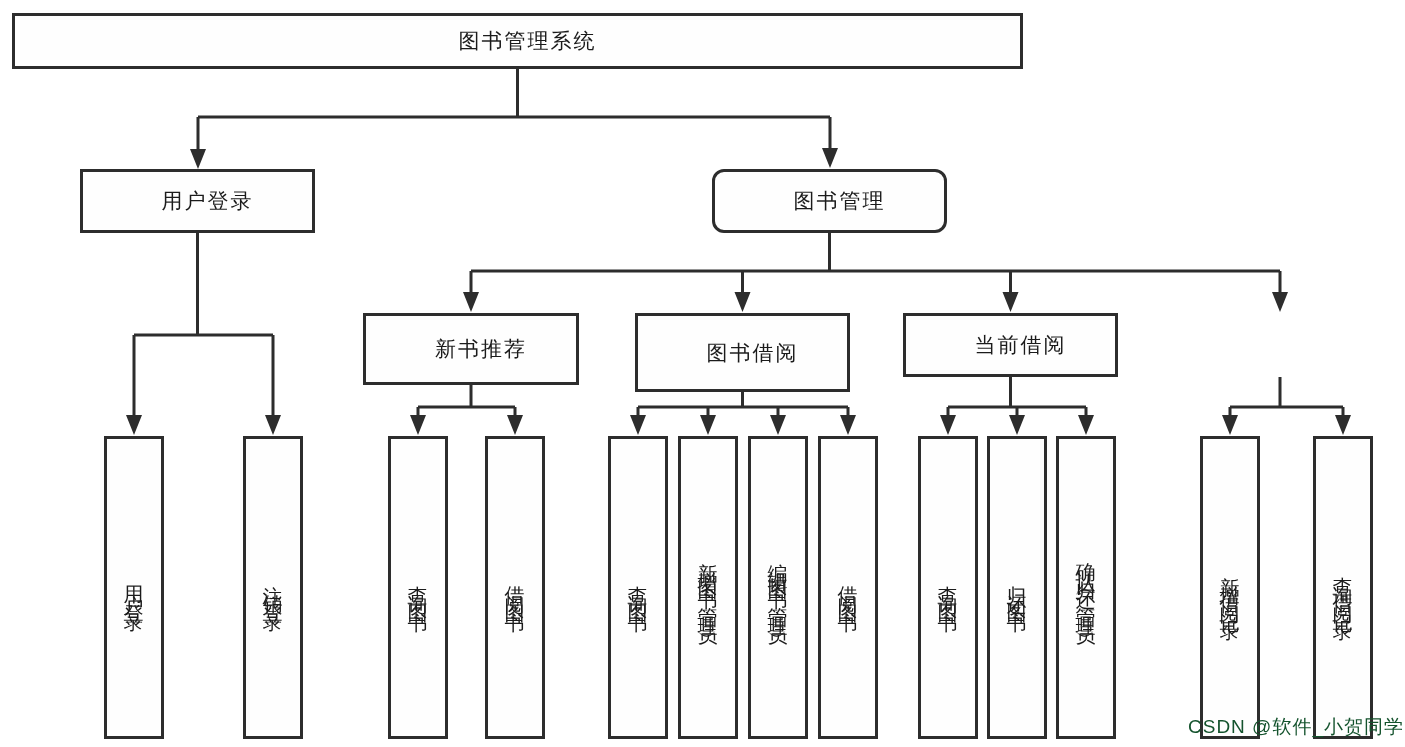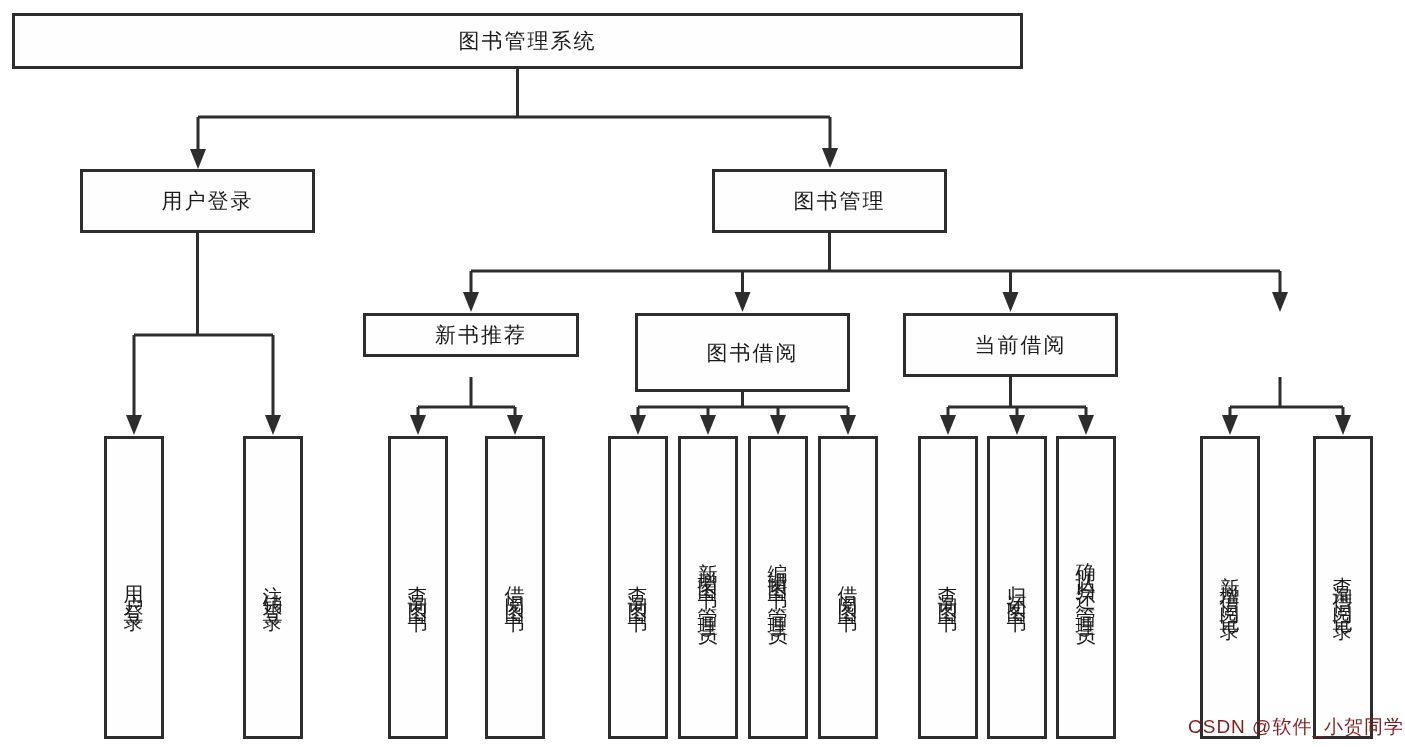--- a/index.html
+++ b/index.html
@@ -37,21 +37,21 @@
     font-size: 20px;
     line-height: 1.0;
     letter-spacing: 9px;
     color: #1b1b1b;
     white-space: nowrap;
   }
   .watermark {
     position: absolute;
     left: 1188px; top: 714px;
     font-size: 19px;
-    color: #7f1d1d;
+    color: #14532d;
     letter-spacing: 1px;
     white-space: nowrap;
     z-index: 3;
   }
 </style>
 </head>
 <body>
 
 <div class="canvas">
 
@@ -86,25 +86,25 @@
              M1335 415 h16 l-8 20 z"></path>
   </svg>
 
   <div class="box hbox root-box" style="left:12px; top:13px; width:1011px; height:56px;">
     <span>图书管理系统</span>
   </div>
 
   <div class="box hbox" style="left:80px; top:169px; width:235px; height:64px;">
     <span>用户登录</span>
   </div>
-  <div class="box hbox" style="left:712px; top:169px; width:235px; height:64px;">
+  <div class="box hbox" style="left:712px; top:169px; width:235px; height:64px;border-radius:12px;">
     <span>图书管理</span>
   </div>
 
-  <div class="box hbox" style="left:363px; top:313px; width:216px; height:44px;">
+  <div class="box hbox" style="left:363px; top:313px; width:216px; height:72px;">
     <span>新书推荐</span>
   </div>
   <div class="box hbox" style="left:635px; top:313px; width:215px; height:79px;">
     <span>图书借阅</span>
   </div>
   <div class="box hbox" style="left:903px; top:313px; width:215px; height:64px;">
     <span>当前借阅</span>
   </div>
 
   <div class="box leaf" style="left:104px;">

